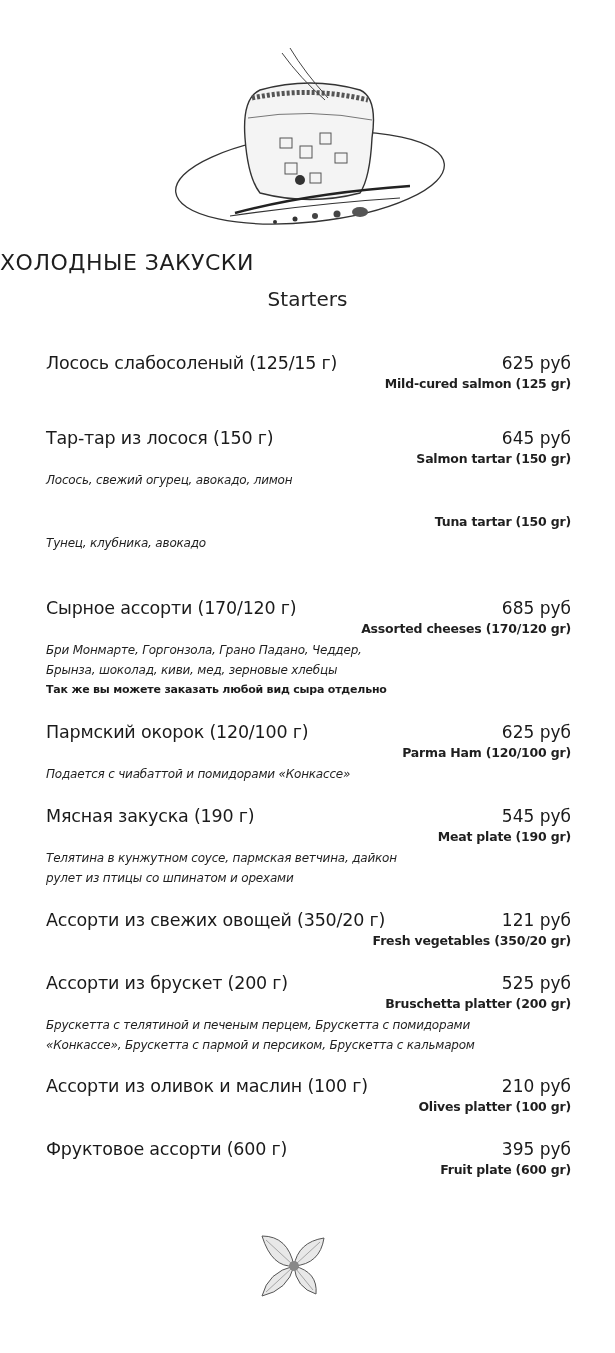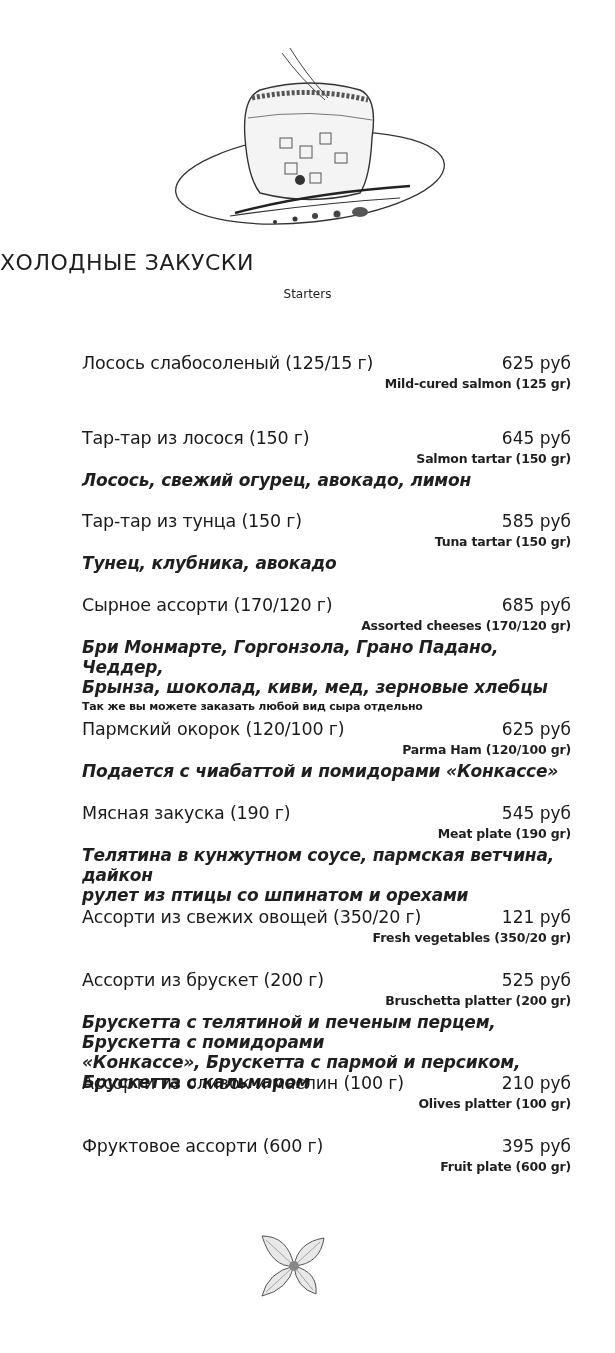--- a/index.html
+++ b/index.html
@@ -3,28 +3,28 @@
 <meta charset="utf-8">
 <style>
   html, body { margin: 0; padding: 0; background: #ffffff; }
   body { width: 615px; height: 1353px; position: relative; overflow: hidden;
          font-family: "DejaVu Sans", "Liberation Sans", sans-serif; color: #1a1a1a; }
   .hero { position: absolute; left: 160px; top: 28px; width: 300px; height: 200px; }
   .title { position: absolute; left: 0; width: 511px; top: 250px; text-align: left;
            font-family: "DejaVu Sans", sans-serif; font-size: 22px; letter-spacing: 0.5px;
            color: #1e1e1e; font-weight: normal; }
   .subtitle { position: absolute; left: 0; width: 615px; top: 287px; text-align: center;
-              font-size: 12px; color: #222; }
+              font-size: 20px; color: #222; }
   .menu { position: absolute; left: 46px; width: 525px; top: 353px; }
-  .item { margin-bottom: 0; position: relative; margin-left: 36px; }
+  .item { margin-bottom: 0; position: relative; }
   .item-head { display: flex; justify-content: space-between; align-items: baseline; }
   .name { font-size: 17.5px; color: #1a1a1a; letter-spacing: -0.2px; }
   .price { font-size: 17px; color: #1a1a1a; white-space: nowrap; }
   .en { font-size: 12.5px; font-weight: bold; color: #1f1f1f; margin-top: 3px; letter-spacing: -0.2px; text-align: right; }
-  .desc { font-size: 17px; font-style: italic; color: #1f1f1f; margin-top: 4px; line-height: 20px; letter-spacing: -0.2px; font-weight: bold; }
+  .desc { font-size: 12px; font-style: italic; color: #1f1f1f; margin-top: 4px; line-height: 20px; letter-spacing: -0.2px; }
   .note { font-size: 11px; font-weight: bold; color: #1a1a1a; line-height: 20px; letter-spacing: -0.2px; }
   .leaf { position: absolute; left: 258px; top: 1232px; width: 70px; height: 68px; }
 </style>
 </head>
 <body>
 
 <svg class="hero" viewBox="0 0 300 200">
   <ellipse cx="150" cy="150" rx="135" ry="44" fill="none" stroke="#333" stroke-width="1.3" transform="rotate(-6 150 150)"></ellipse>
   <path d="M85 110 Q82 70 100 62 Q150 48 200 62 Q218 70 212 110 Q210 150 200 165 Q150 178 100 165 Q88 150 85 110 Z" fill="#f4f4f4" stroke="#333" stroke-width="1.4"></path>
   <path d="M92 70 Q150 58 208 72" fill="none" stroke="#555" stroke-width="5" stroke-dasharray="3 2"></path>
@@ -65,24 +65,20 @@
   <div class="item" style="height:83px">
     <div class="item-head">
         <span class="name">Тар-тар из лосося (150 г)</span>
         <span class="price">645 руб</span>
       </div>
     <div class="en">Salmon tartar (150 gr)</div>
     <div class="desc">Лосось, свежий огурец, авокадо, лимон</div>
   </div>
 
   <div class="item" style="height:84px">
-    <div class="item-head">
-        <span class="name">Тар-тар из тунца (150 г)</span>
-        <span class="price">585 руб</span>
-      </div>
     <div class="en">Tuna tartar (150 gr)</div>
     <div class="desc">Тунец, клубника, авокадо</div>
   </div>
 
   <div class="item" style="height:124px">
     <div class="item-head">
         <span class="name">Сырное ассорти (170/120 г)</span>
         <span class="price">685 руб</span>
       </div>
     <div class="en">Assorted cheeses (170/120 gr)</div>

